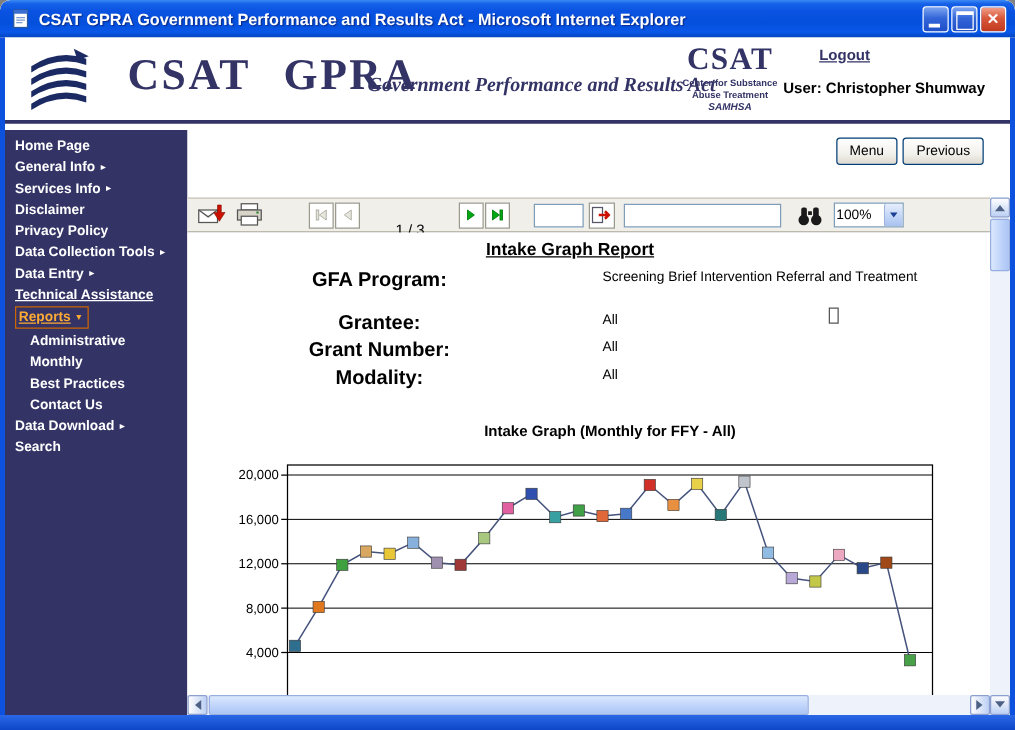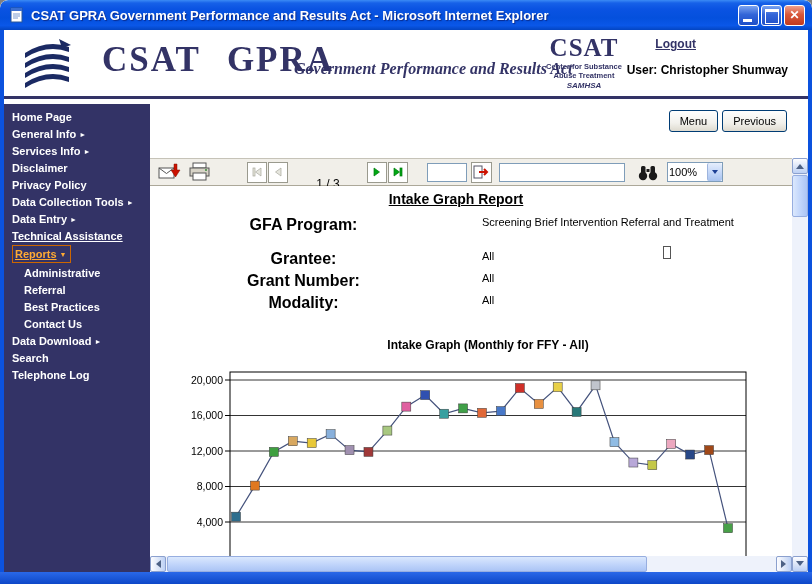--- a/index.html
+++ b/index.html
@@ -158,26 +158,25 @@
     <div class="nav-item"><span class="nav-inner"><span class="nav-label">Home Page</span><span class="nav-arrow"></span></span></div>
     <div class="nav-item"><span class="nav-inner"><span class="nav-label">General Info</span><span class="nav-arrow">►</span></span></div>
     <div class="nav-item"><span class="nav-inner"><span class="nav-label">Services Info</span><span class="nav-arrow">►</span></span></div>
     <div class="nav-item"><span class="nav-inner"><span class="nav-label">Disclaimer</span><span class="nav-arrow"></span></span></div>
     <div class="nav-item"><span class="nav-inner"><span class="nav-label">Privacy Policy</span><span class="nav-arrow"></span></span></div>
     <div class="nav-item"><span class="nav-inner"><span class="nav-label">Data Collection Tools</span><span class="nav-arrow">►</span></span></div>
     <div class="nav-item"><span class="nav-inner"><span class="nav-label">Data Entry</span><span class="nav-arrow">►</span></span></div>
     <div class="nav-item underline"><span class="nav-inner"><span class="nav-label">Technical Assistance</span><span class="nav-arrow"></span></span></div>
     <div class="nav-item underline selected"><span class="nav-inner"><span class="nav-label">Reports</span><span class="nav-arrow">▼</span></span></div>
     <div class="nav-item indent"><span class="nav-inner"><span class="nav-label">Administrative</span><span class="nav-arrow"></span></span></div>
-    <div class="nav-item indent"><span class="nav-inner"><span class="nav-label">Referral</span><span class="nav-arrow"></span></span></div>
+    <div class="nav-item indent"><span class="nav-inner"><span class="nav-label">Monthly</span><span class="nav-arrow"></span></span></div>
     <div class="nav-item indent"><span class="nav-inner"><span class="nav-label">Best Practices</span><span class="nav-arrow"></span></span></div>
     <div class="nav-item indent"><span class="nav-inner"><span class="nav-label">Contact Us</span><span class="nav-arrow"></span></span></div>
     <div class="nav-item"><span class="nav-inner"><span class="nav-label">Data Download</span><span class="nav-arrow">►</span></span></div>
     <div class="nav-item"><span class="nav-inner"><span class="nav-label">Search</span><span class="nav-arrow"></span></span></div>
-    <div class="nav-item"><span class="nav-inner"><span class="nav-label">Telephone Log</span><span class="nav-arrow"></span></span></div>
   </div>
 
   <div class="main">
     <div class="top-buttons">
       <button class="xp-button">Menu</button>
       <button class="xp-button">Previous</button>
     </div>
 
     <div class="toolbar">
       <span class="tb-icon tb-export">

